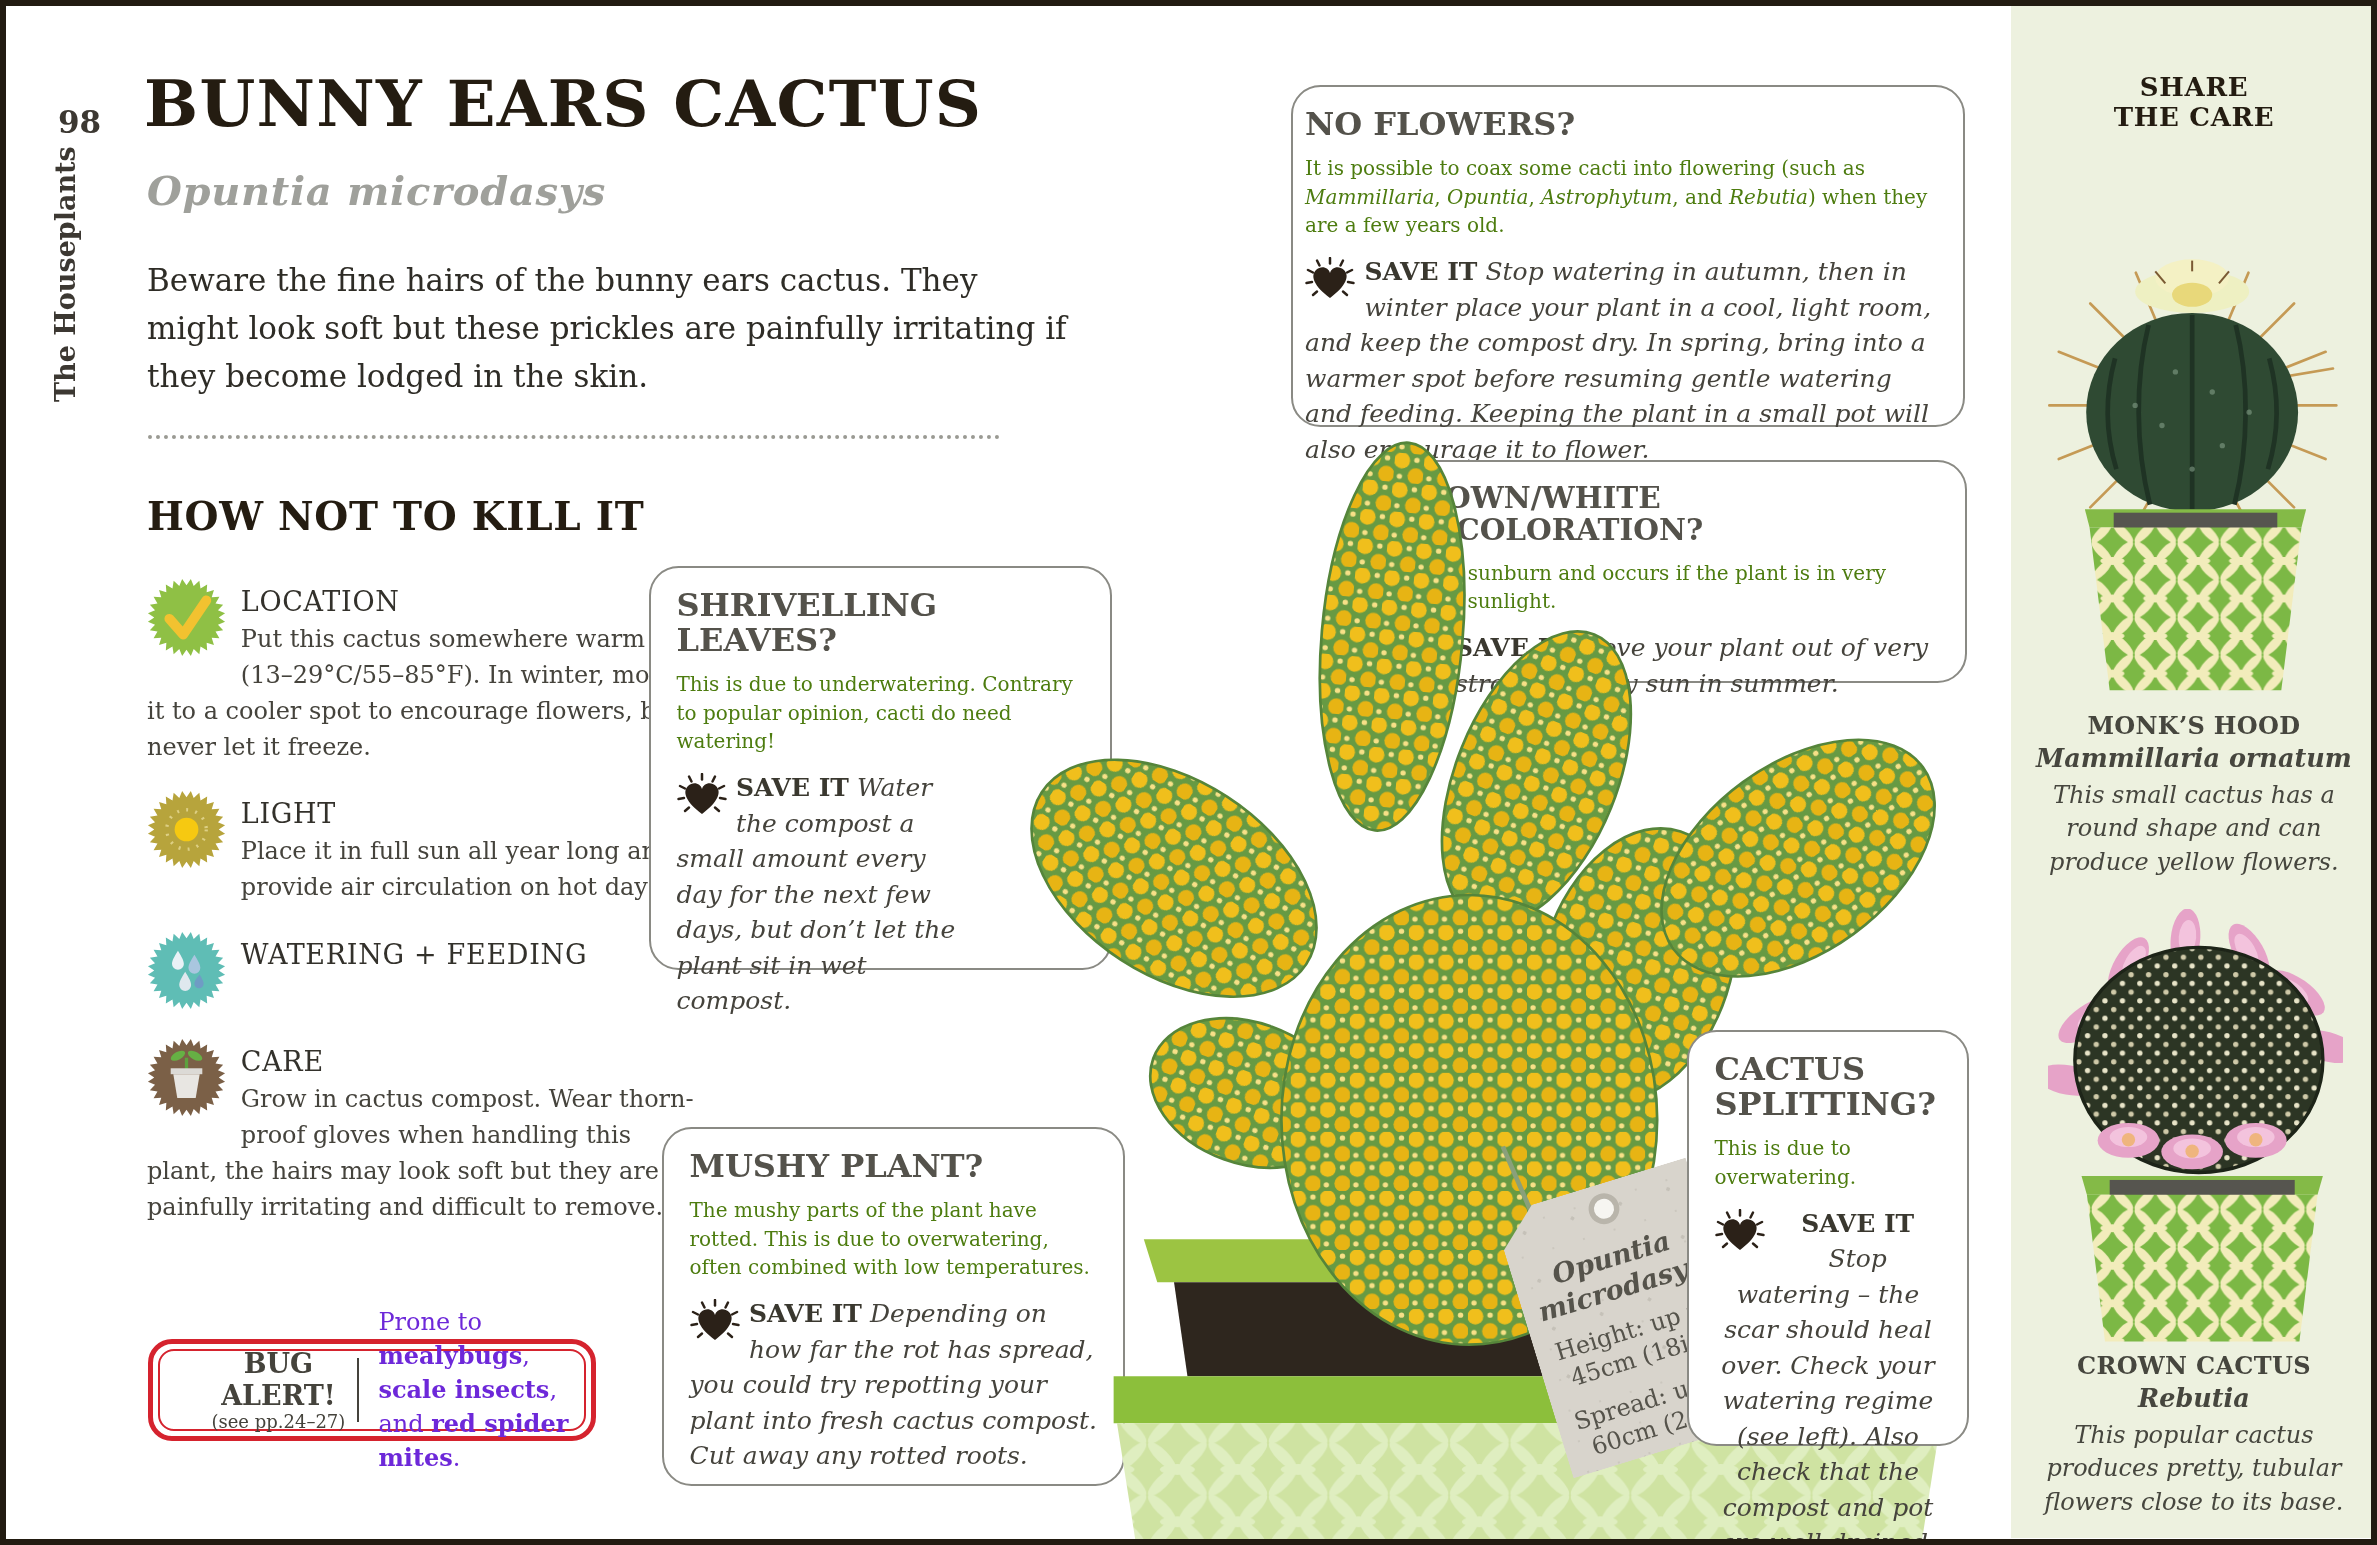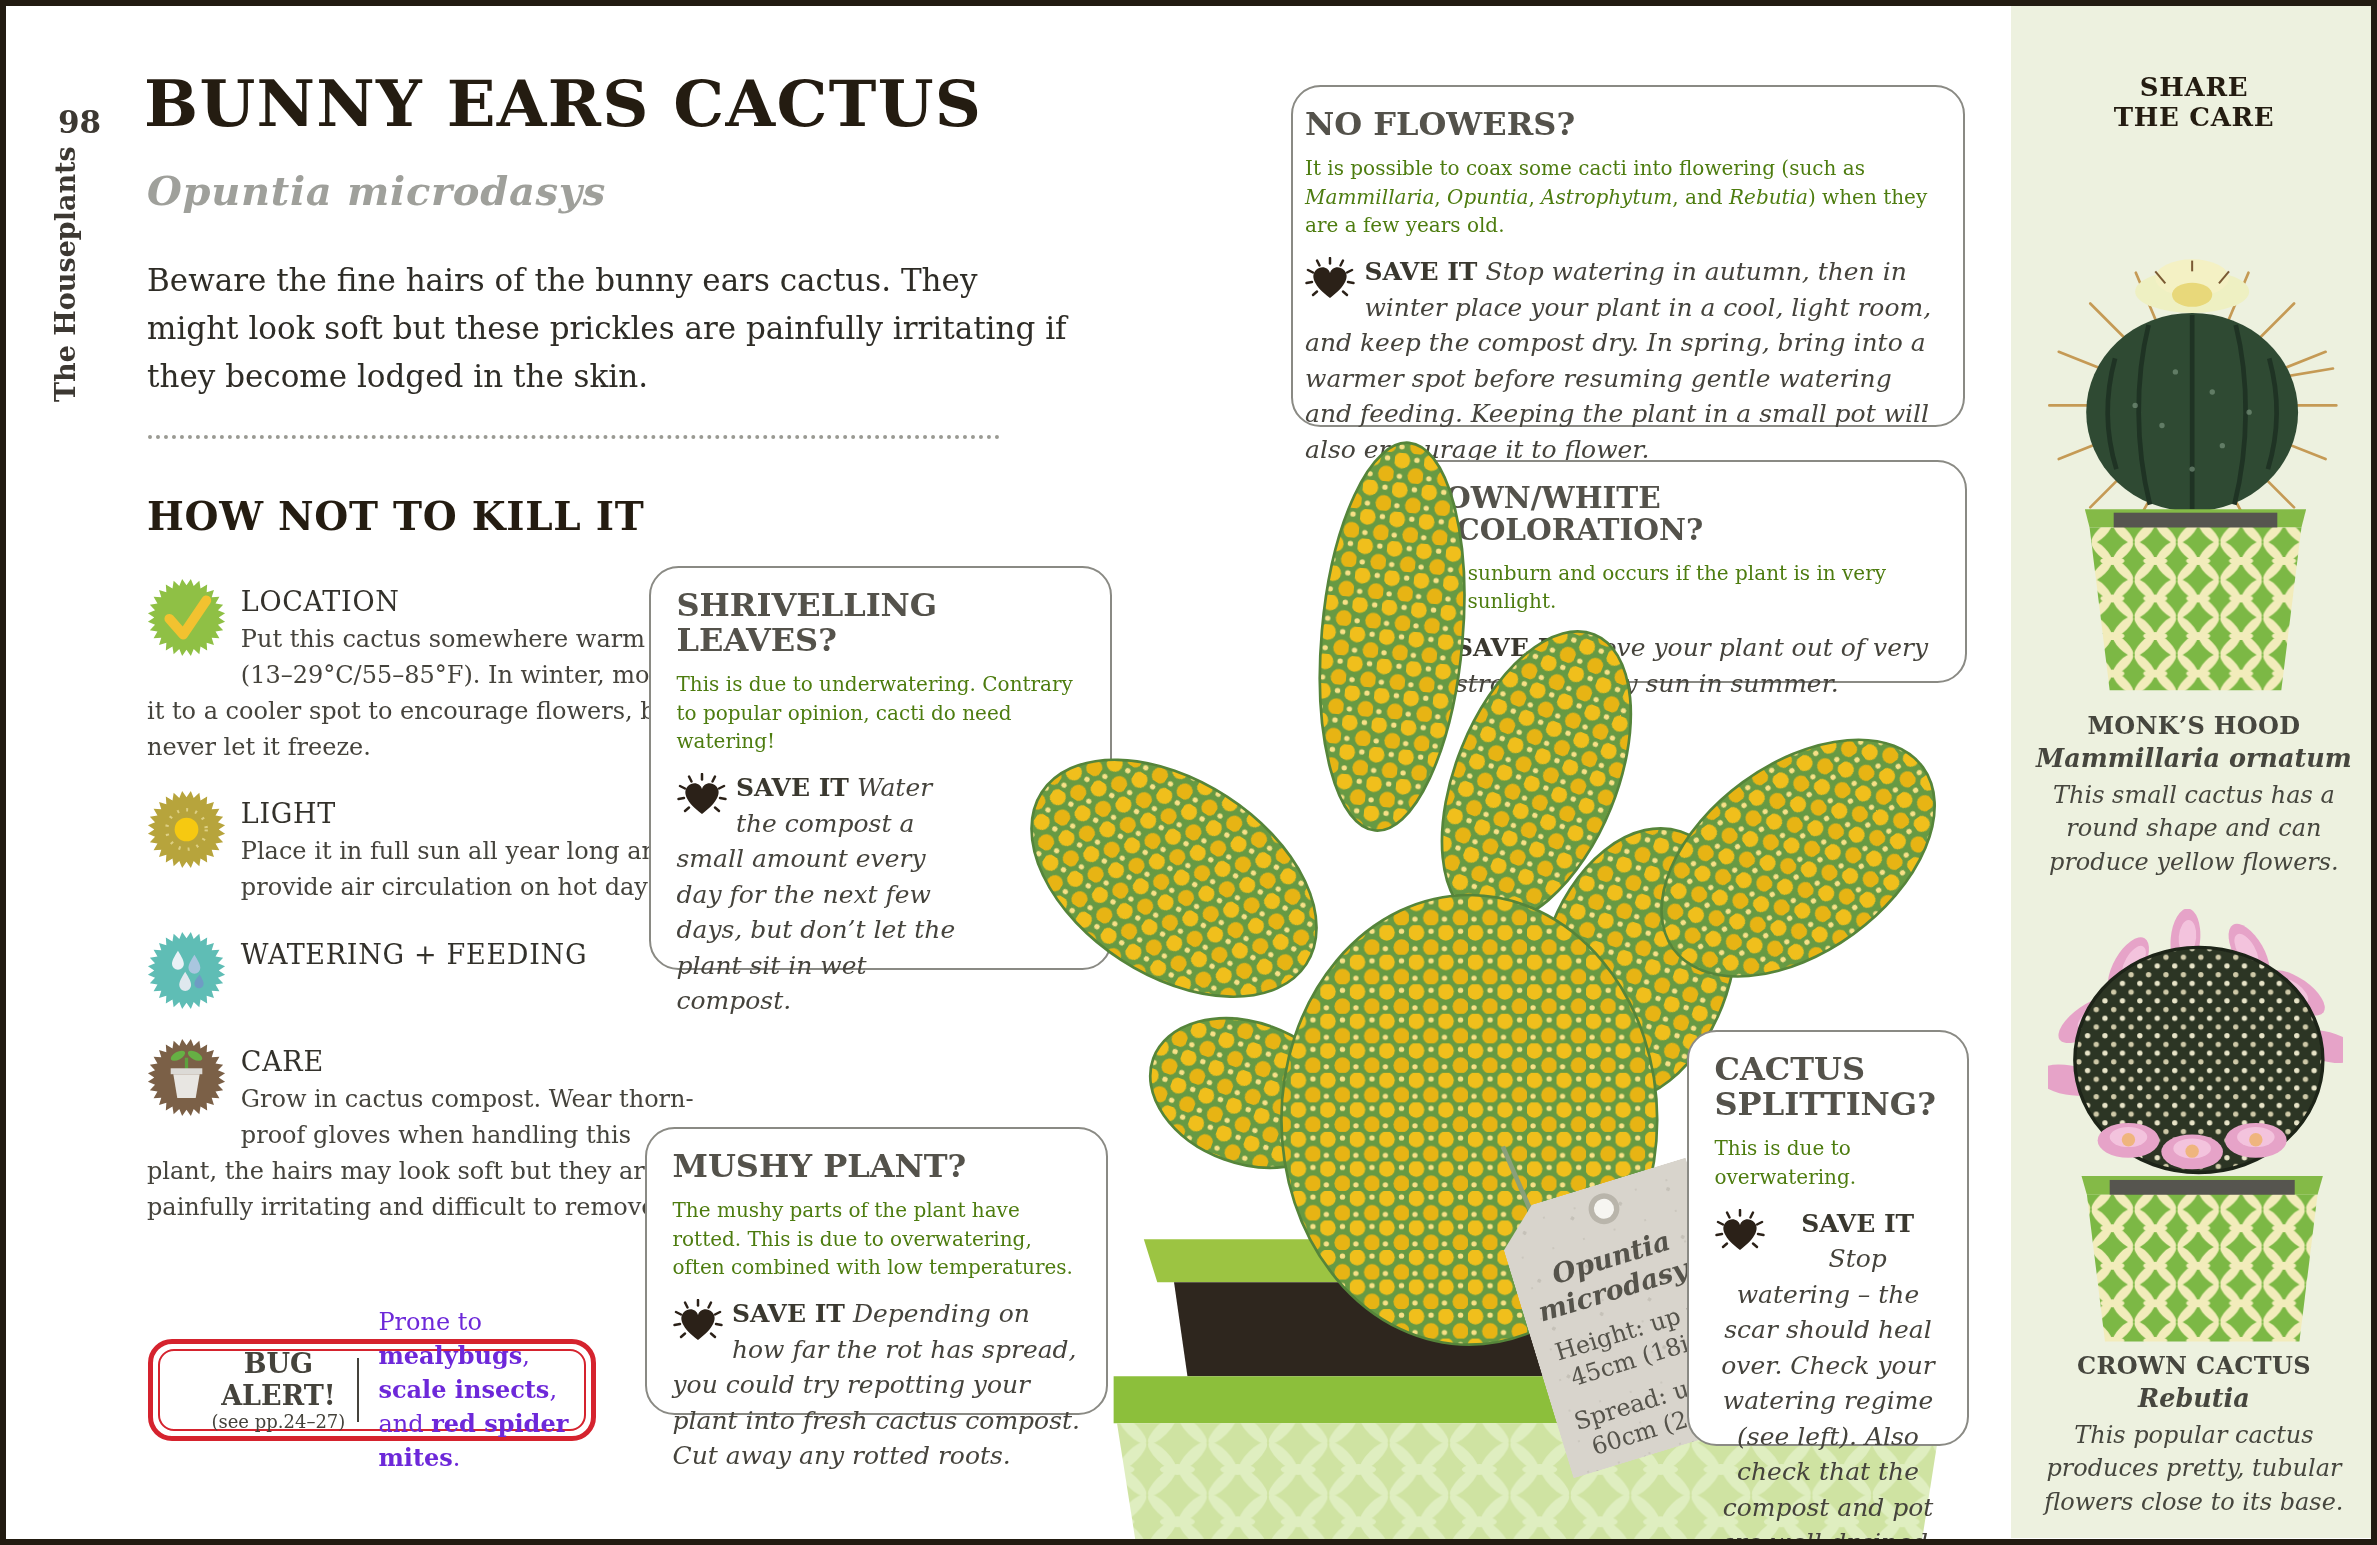--- a/index.html
+++ b/index.html
@@ -62,21 +62,21 @@
   .pbox h3{margin:0 0 12px 0;font-size:32px;color:#54524b;letter-spacing:0;line-height:1.1;}
   .pbox .pbody{margin:0 0 14.8px 0;font-size:20px;line-height:1.42;color:#4d7c0f;}
   .pbox .psave{margin:0;font-size:25px;line-height:1.42;color:#45433c;}
   .pbox .psave em{font-style:italic;}
   .heart-svg{float:left;width:50px;height:50px;margin:2.7px 9.4px 1.3px 0;}
   .save-label{font-weight:bold;color:#3a382f;}
   #box-noflowers{left:1285px;top:79px;width:674px;height:342px;padding-left:12px;}
   #box-brownwhite{left:1362px;top:454px;width:599px;height:223px;}
   #box-brownwhite h3{font-size:29.5px;}
   #box-shrivel{left:643px;top:560px;width:463px;height:404px;}
-  #box-mushy{left:639px;top:1121px;width:463px;height:288px;}
+  #box-mushy{left:656px;top:1121px;width:463px;height:359px;}
   #box-split{left:1681px;top:1024px;width:282px;height:416px;z-index:7;}
   #box-split .psave{text-align:center;}
   
   #cactus-main{position:absolute;left:960px;top:181px;z-index:5;}
   
   .hang-tag{
     position:absolute;left:1483px;top:1181px;width:201px;height:274px;z-index:6;
     background:#d8d4cc;transform:rotate(-17deg);transform-origin:50% 0;
     clip-path:polygon(0 13%,20% 0,100% 0,100% 100%,0 100%);
     text-align:center;color:#55534b;

